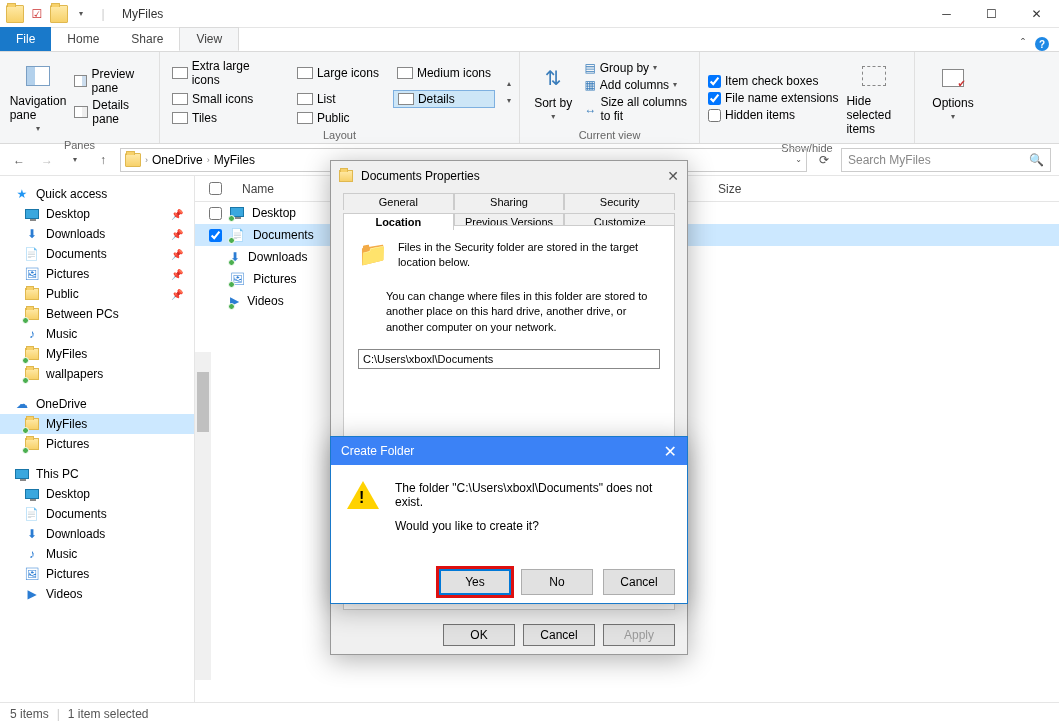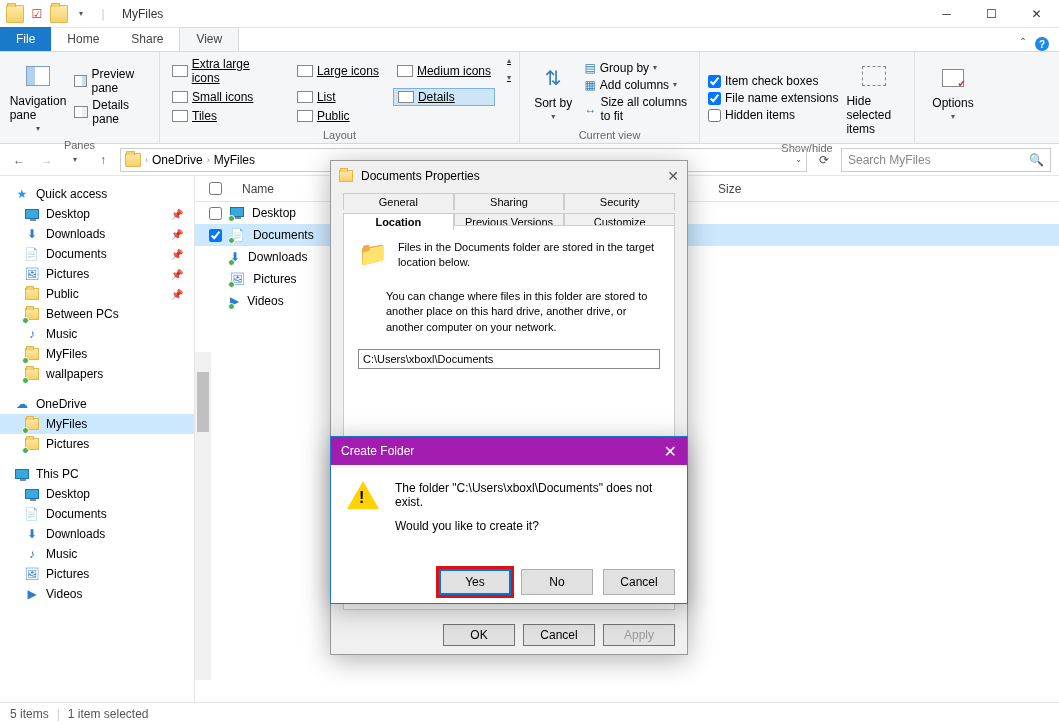--- a/index.html
+++ b/index.html
@@ -90,21 +90,21 @@
 .propbody .info{display:flex;gap:10px;}
 .propbody .desc{font-size:11px;color:#000;line-height:1.4;}
 .propbody input.path{width:100%;border:1px solid #888;padding:3px 4px;margin-top:0;font-size:11px;}
 .proprow{display:flex;gap:10px;margin-top:10px;}
 .proprow button{flex:1;padding:3px 0;border:1px solid #adadad;background:#e1e1e1;font-size:11px;color:#888;}
 .dlgfooter{position:absolute;bottom:8px;right:12px;display:flex;gap:8px;}
 .dlgfooter button{width:72px;padding:3px 0;border:1px solid #737373;background:#e1e1e1;}
 .dlgfooter button.disabled{color:#999;}
 
 .msgdlg{left:330px;top:436px;width:358px;height:168px;border:1px solid #1979ca;}
-.msgdlg .mtitle{height:28px;background:#a21caf;color:#fff;display:flex;align-items:center;padding:0 10px;}
+.msgdlg .mtitle{height:28px;background:#3b82f6;color:#fff;display:flex;align-items:center;padding:0 10px;}
 .msgdlg .mtitle .close{margin-left:auto;font-size:16px;}
 .msgdlg .mbody{padding:16px;display:flex;gap:16px;background:#fff;}
 .warnic{width:0;height:0;border-left:16px solid transparent;border-right:16px solid transparent;border-bottom:28px solid #ffd200;position:relative;}
 .warnic::after{content:"!";position:absolute;left:-4px;top:8px;font-weight:bold;color:#000;font-size:16px;}
 .mbody .txt p{margin-bottom:10px;}
 .mbuttons{position:absolute;bottom:8px;right:12px;display:flex;gap:10px;}
 .mbuttons button{width:72px;padding:4px 0;border:1px solid #adadad;background:#e1e1e1;}
 .mbuttons .yes{border:2px solid #0078d7;outline:3px solid #d11;}
 .scrollbar{position:absolute;top:176px;left:195px;width:16px;bottom:22px;background:#f0f0f0;}
 .sbthumb{position:absolute;left:2px;right:2px;top:20px;height:60px;background:#c0c0c0;}
@@ -161,21 +161,21 @@
         <div class="smallrow">
             <span style="width:16px;height:12px;border:1px solid #888;background:linear-gradient(90deg,#fff 60%,#eee 60%);display:inline-block;"></span>
             <span>Details pane</span>
           </div>
       </div>
     </div>
     <div class="label">Panes</div>
   </div>
 
   <div class="rgroup" style="width:360px;">
-    <div class="body" style="align-items:flex-start;text-decoration:underline;">
+    <div class="body" style="align-items:center;">
       <div class="layoutgrid">
         <div class="layitem">
             <span class="layic"></span>
             <span>Extra large icons</span>
           </div>
         <div class="layitem">
             <span class="layic"></span>
             <span>Large icons</span>
           </div>
         <div class="layitem">
@@ -479,21 +479,21 @@
     </div>
     <div class="ptabrow bot">
       <div class="ptab active">Location</div>
       <div class="ptab">Previous Versions</div>
       <div class="ptab">Customize</div>
     </div>
   </div>
   <div class="propbody">
     <div class="info">
       <span style="font-size:24px;">📁</span>
-      <p class="desc">Files in the Documents folder are stored in the target location below.</p>
+      <p class="desc">Files in the Security folder are stored in the target location below.</p>
     </div>
     <p class="desc" style="margin:18px 0 14px 28px;">You can change where files in this folder are stored to another place on this hard drive, another drive, or another computer on your network.</p>
     <input class="path" value="C:\Users\xboxl\Documents" style="">
   </div>
   <div class="dlgfooter">
     <button>OK</button>
     <button>Cancel</button>
     <button class="disabled">Apply</button>
   </div>
 </div>

